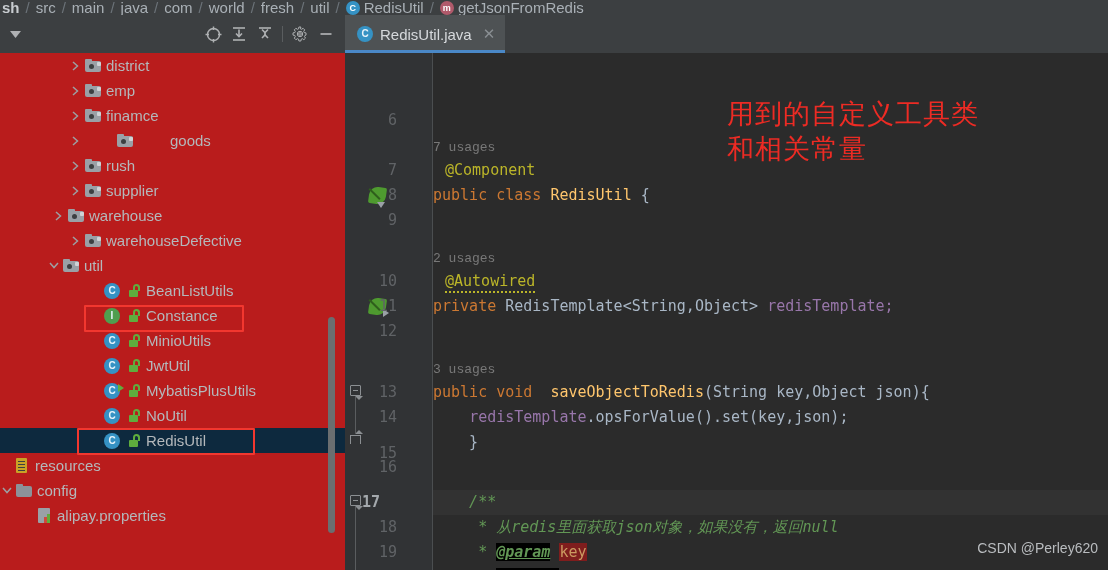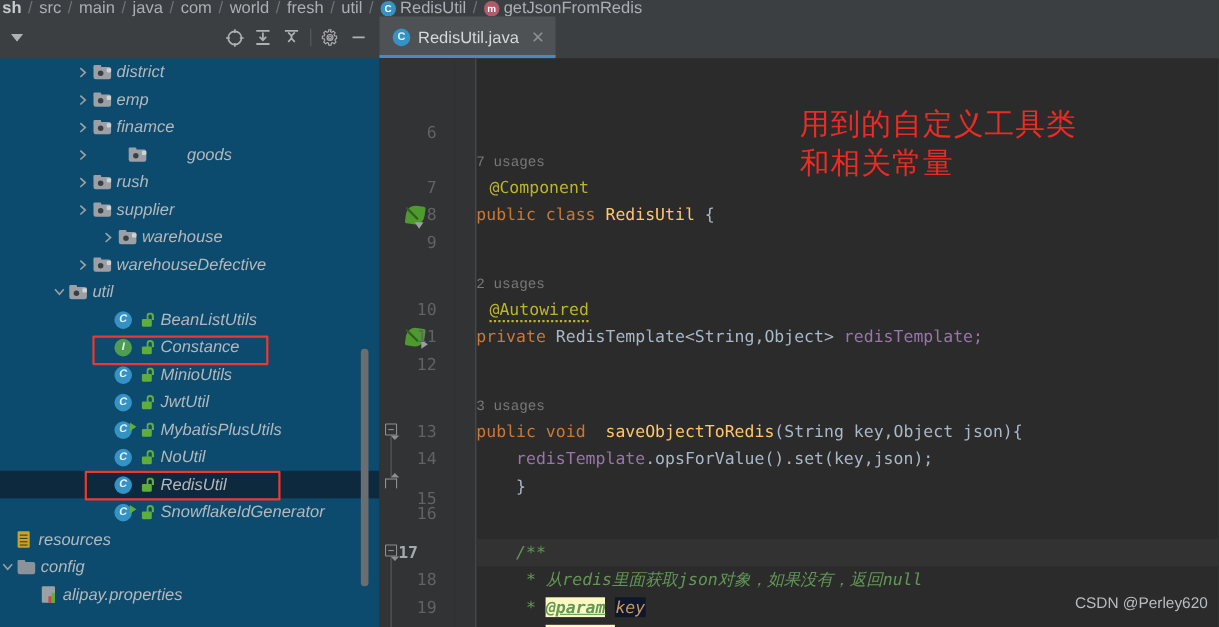--- a/index.html
+++ b/index.html
@@ -70,21 +70,21 @@
   .tab-icon::after{
     content:"C"; position:absolute; inset:0; color:#e6f2fa;
     font-size:10px; line-height:16px; text-align:center; font-weight:bold;
   }
   .tab-label{ font-size:15px; color:#d6d9dc; white-space:nowrap; }
   .tab-close{ font-size:15px; color:#8a8f93; margin-left:4px; cursor:default; }
 
   
   .tree{
     position:absolute; left:0; top:53px; width:345px; height:517px;
-    background:#0c4a6e; overflow:hidden;font-style:italic;
+    background:#b91c1c; overflow:hidden;
   }
   .trow{
     position:relative; height:25px; display:flex; align-items:center;
     white-space:nowrap; cursor:default;
   }
   .trow.sel{ background:#0d293e; }
   .tarrow{
     width:13px; height:13px; flex:0 0 auto; display:flex;
     align-items:center; justify-content:center; margin-right:3px;
   }
@@ -207,22 +207,22 @@
 
   
   .kw   { color:#cc7832; }
   .anno { color:#bbb529;margin-left:12px; }
   .typ  { color:#a9b7c6; }
   .fn   { color:#ffc66d; }
   .fld  { color:#9876aa; }
   .pln  { color:#a9b7c6; }
   .cmt  { color:#629755; font-style:italic; }
   .tag  { color:#629755; font-style:italic; font-weight:bold; text-decoration:underline; }
-  .prm  { color:#cb9a61; font-style:italic; background:#0f172a; }
-  .tagbg{ background:#fef9c3; }
+  .prm  { color:#cb9a61; background:#7f1d1d; }
+  .tagbg{ background:#000000; }
   .wavy { border-bottom:2px dotted #bbb529; padding-bottom:1px; }
 
   
   .bean{
     position:absolute; left:24px; width:17px; height:17px;
   }
   .bean .leaf{
     position:absolute; inset:0; border-radius:50% 10% 50% 10%;
     background:#4e9a2f; transform:rotate(8deg);
   }
@@ -461,21 +461,21 @@
         <span class="ticon">
           <span class="ic-pkg">
             <span class="tabt"></span>
             <span class="body"></span>
             <span class="dot"></span>
             <span class="nub"></span>
           </span>
         </span>
         <span class="tlabel" style="margin-left:0px">supplier</span>
       </div>
-      <div class="trow" style="padding-left: 92px;">
+      <div class="trow" style="padding-left: 52px;">
         <span class="tarrow">
           <svg width="7" height="10" viewBox="0 0 7 10" stroke-width="1.5">
             <polyline points="1,1 5.5,5 1,9"></polyline>
           </svg>
         </span>
         <span class="ticon">
           <span class="ic-pkg">
             <span class="tabt"></span>
             <span class="body"></span>
             <span class="dot"></span>
@@ -585,31 +585,20 @@
       <div class="trow sel" style="padding-left: 88px;">
         <span class="tarrow"></span>
         <span class="ticon">
           <span class="ic-cls" data-g="C"></span>
         </span>
         <span class="ic-lock">
           <span class="bow"></span>
           <span class="sh"></span>
         </span>
         <span class="tlabel" style="margin-left:6px">RedisUtil</span>
-      </div>
-      <div class="trow" style="padding-left: 88px;">
-        <span class="tarrow"></span>
-        <span class="ticon">
-          <span class="ic-cls runnable" data-g="C"></span>
-        </span>
-        <span class="ic-lock">
-          <span class="bow"></span>
-          <span class="sh"></span>
-        </span>
-        <span class="tlabel" style="margin-left:6px">SnowflakeIdGenerator</span>
       </div>
       <div class="trow">
         <span class="tarrow"></span>
         <span class="ticon">
           <span class="ic-res">
             <span class="pg"></span>
             <span class="ln" style="top:3px"></span>
             <span class="ln" style="top:6px"></span>
             <span class="ln" style="top:9px"></span>
             <span class="ln" style="top:12px"></span>

